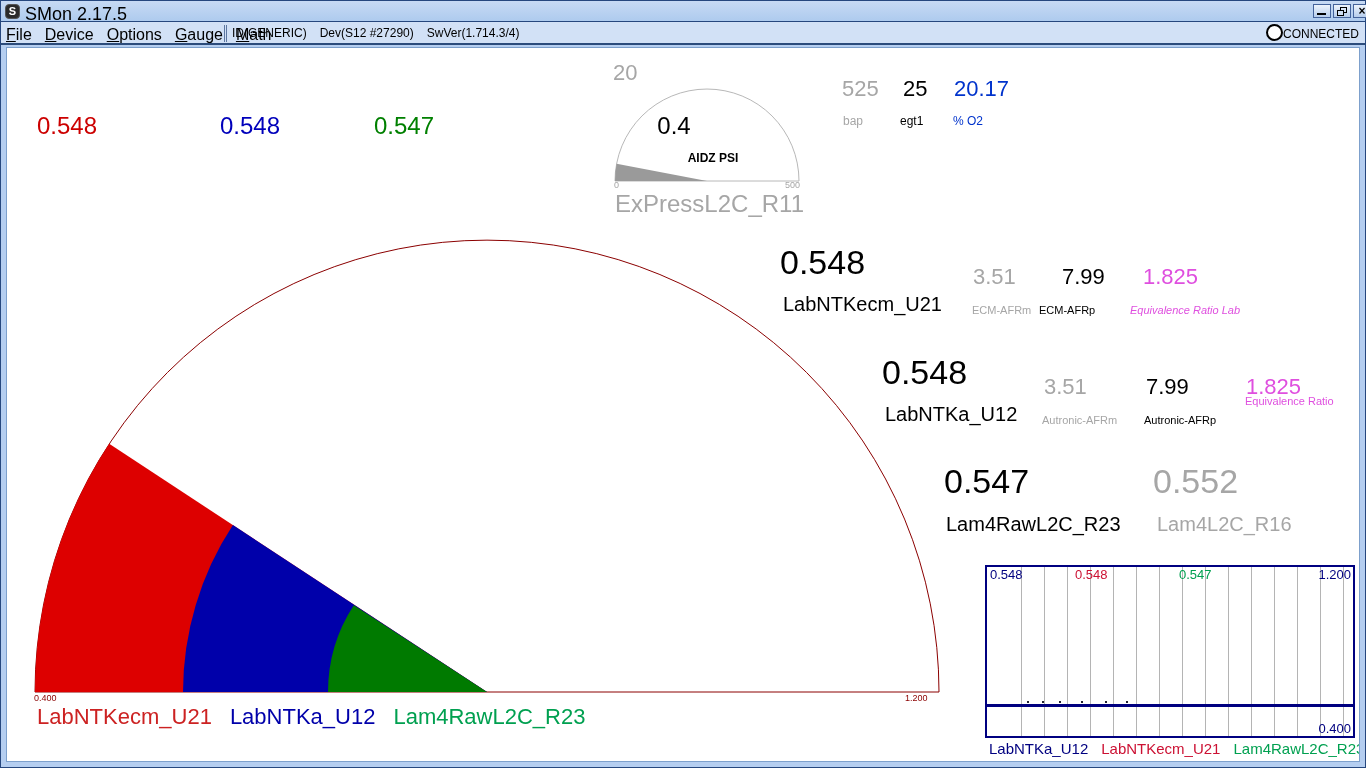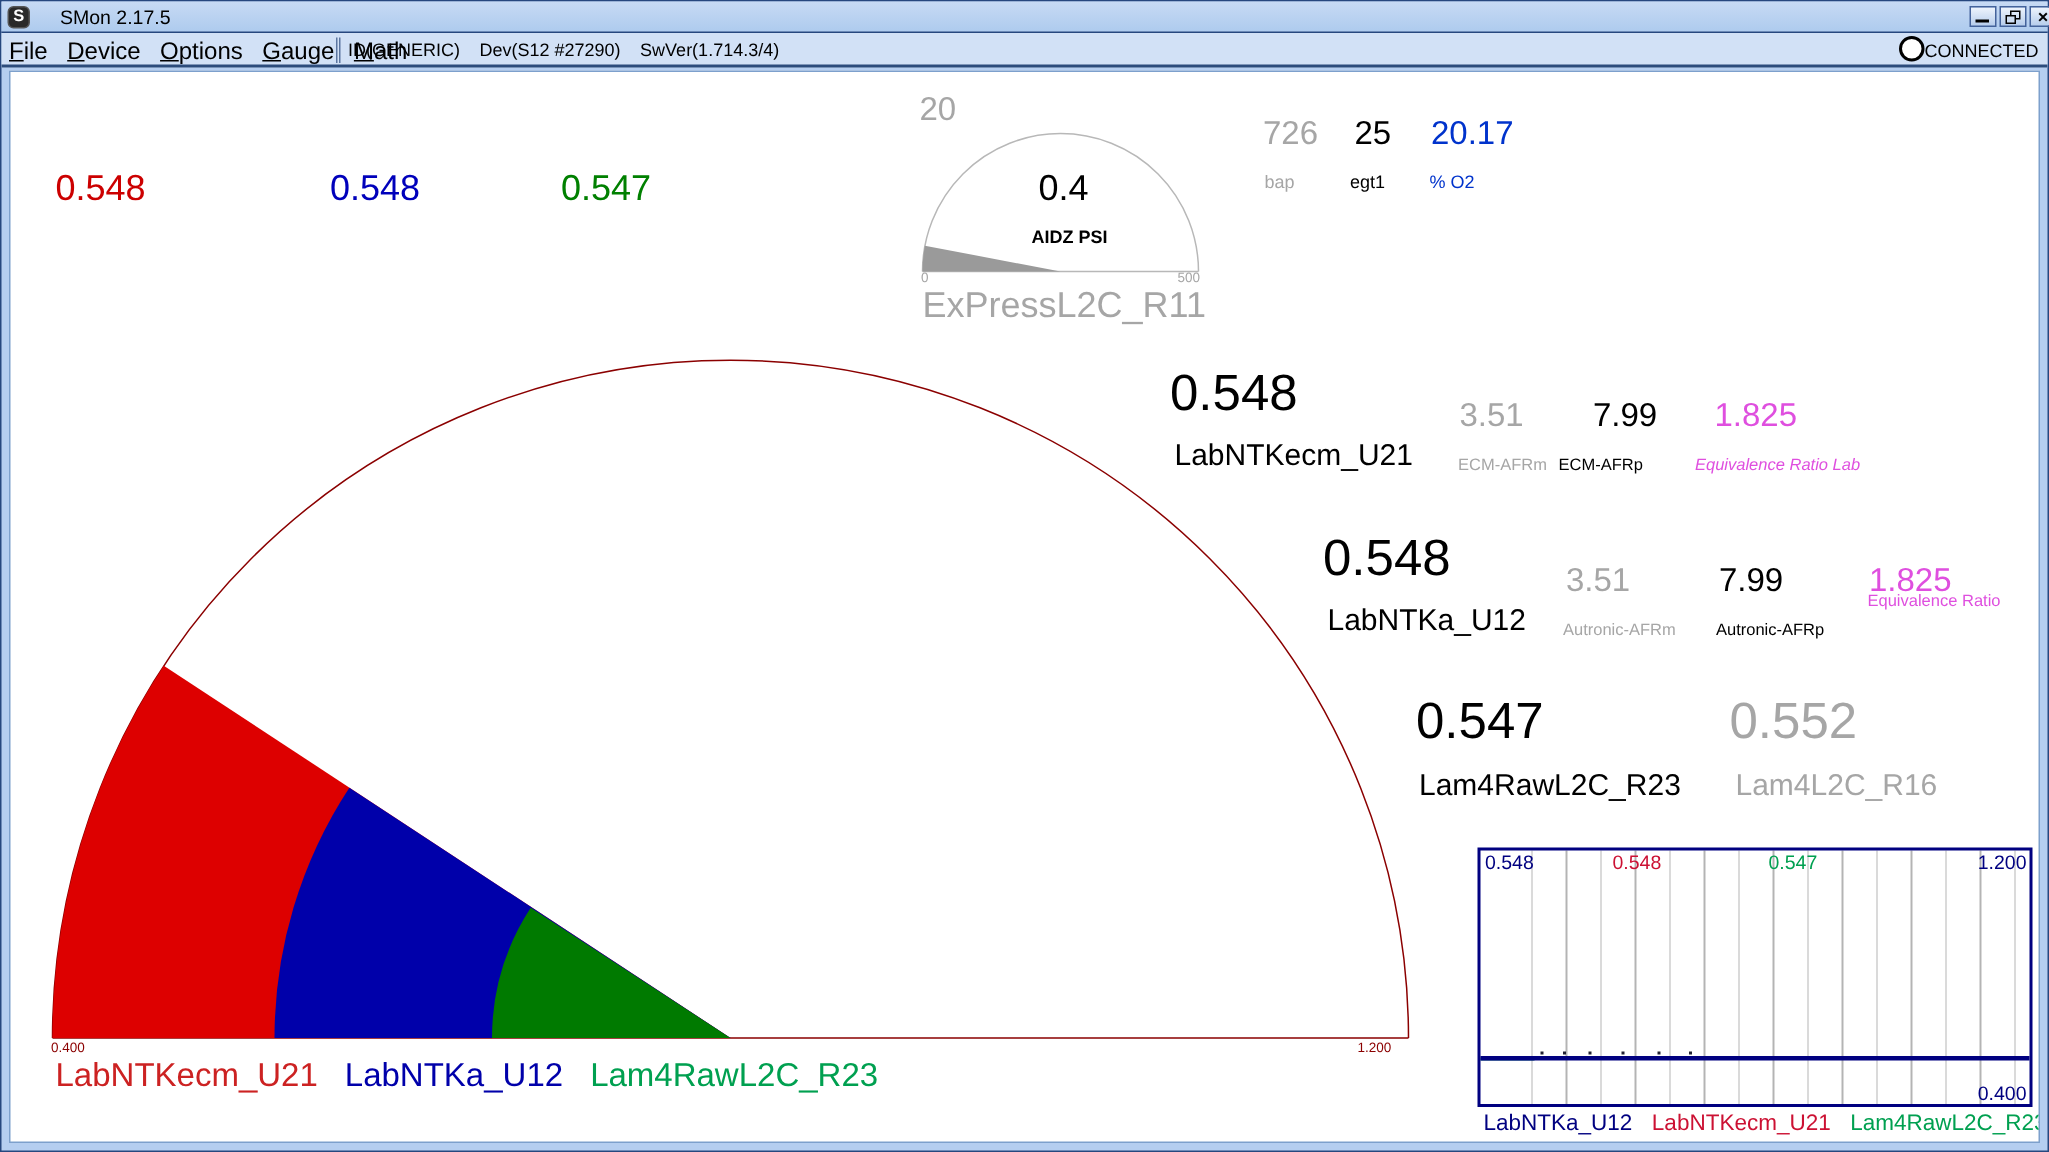--- a/index.html
+++ b/index.html
@@ -5,21 +5,21 @@
   * { margin:0; padding:0; box-sizing:border-box; }
   html,body { width:1366px; height:768px; overflow:hidden; }
   body { font-family:"Liberation Sans", sans-serif; background:#b5cef0; }
 
   .window { position:absolute; inset:0; border:1px solid #26477e; background:#b5cef0; }
 
   
   .titlebar { position:relative; height:21px; background:linear-gradient(#c7daf4,#aecbee); border-bottom:1px solid #26477e; }
   .app-icon { position:absolute; left:4px; top:3px; width:15px; height:15px; background:#2a2a2a; border:1px solid #555;
               border-radius:4px; color:#fff; font-size:11px; font-weight:bold; text-align:center; line-height:13px; }
-  .win-title { position:absolute; left:39px; top:3px; font-size:13px; color:#000; }
+  .win-title { position:absolute; left:24px; top:3px; font-size:18px; color:#000; }
   .winbtns { position:absolute; top:3px; left:1312px; display:flex; gap:2px; }
   .wbtn { width:18px; height:14px; border:1px solid #44639b; background:linear-gradient(#eef4fc,#b6cdec);
           position:relative; cursor:default; }
   .glyph-min { position:absolute; left:3px; bottom:2px; width:9px; height:2px; background:#000; }
   .glyph-restore-back { position:absolute; left:6px; top:2px; width:7px; height:6px; border:1px solid #000; }
   .glyph-restore-front { position:absolute; left:3px; top:5px; width:7px; height:6px; border:1px solid #000; background:#cfdef2; }
   .glyph-close { position:absolute; left:0; top:-1px; width:100%; text-align:center; font-size:12px; font-weight:bold; color:#000; }
 
   
   .menubar { position:relative; height:23px; background:#d2e1f6; border-bottom:2px solid #2c4c7c; }
@@ -105,27 +105,27 @@
 
     <span class="abs fs24 c-red" style="left:30px;top:66px;">0.548</span>
     <span class="abs fs24 c-blue" style="left:213px;top:66px;">0.548</span>
     <span class="abs fs24 c-green" style="left:367px;top:66px;">0.547</span>
 
     <span class="abs fs22 c-gray" style="left:606px;top:14px;">20</span>
     <svg id="small-gauge-svg" class="abs" style="left:607px;top:40px;" width="190" height="95">
         <path d="M 1 93 A 92 92 0 0 1 185 93 M 1 93 L 185 93" fill="none" stroke="#b8b8b8"></path>
         <path d="M 93 93 L 1 93 A 92 92 0 0 1 2.6 75.8 Z" fill="#9a9a9a" stroke="none"></path>
       </svg>
-    <span class="abs fs24 c-black ctr" style="left:607px;top:66px;width:190px;">0.4</span>
+    <span class="abs fs24 c-black ctr" style="left:572px;top:66px;width:190px;">0.4</span>
     <span class="abs fs12 c-black ctr" style="left:611px;top:104px;width:190px;font-weight:bold;">AIDZ PSI</span>
     <span class="abs fs9 c-gray" style="left:607px;top:133px;">0</span>
     <span class="abs fs9 c-gray rgt" style="left:607px;top:133px;width:186px;">500</span>
     <span class="abs fs24 c-gray" style="left:608px;top:144px;">ExPressL2C_R11</span>
 
-    <span class="abs fs22 c-gray" style="left:835px;top:30px;">726</span>
+    <span class="abs fs22 c-gray" style="left:835px;top:30px;">525</span>
     <span class="abs fs12 c-gray" style="left:836px;top:67px;">bap</span>
     <span class="abs fs22 c-black" style="left:896px;top:30px;">25</span>
     <span class="abs fs12 c-black" style="left:893px;top:67px;">egt1</span>
     <span class="abs fs22 c-o2" style="left:947px;top:30px;">20.17</span>
     <span class="abs fs12 c-o2" style="left:946px;top:67px;">% O2</span>
 
     <span class="abs fs34 c-black" style="left:773px;top:197px;">0.548</span>
     <span class="abs fs20 c-black" style="left:776px;top:246px;">LabNTKecm_U21</span>
     <span class="abs fs22 c-gray" style="left:966px;top:218px;">3.51</span>
     <span class="abs fs11 c-gray" style="left:965px;top:257px;">ECM-AFRm</span>

